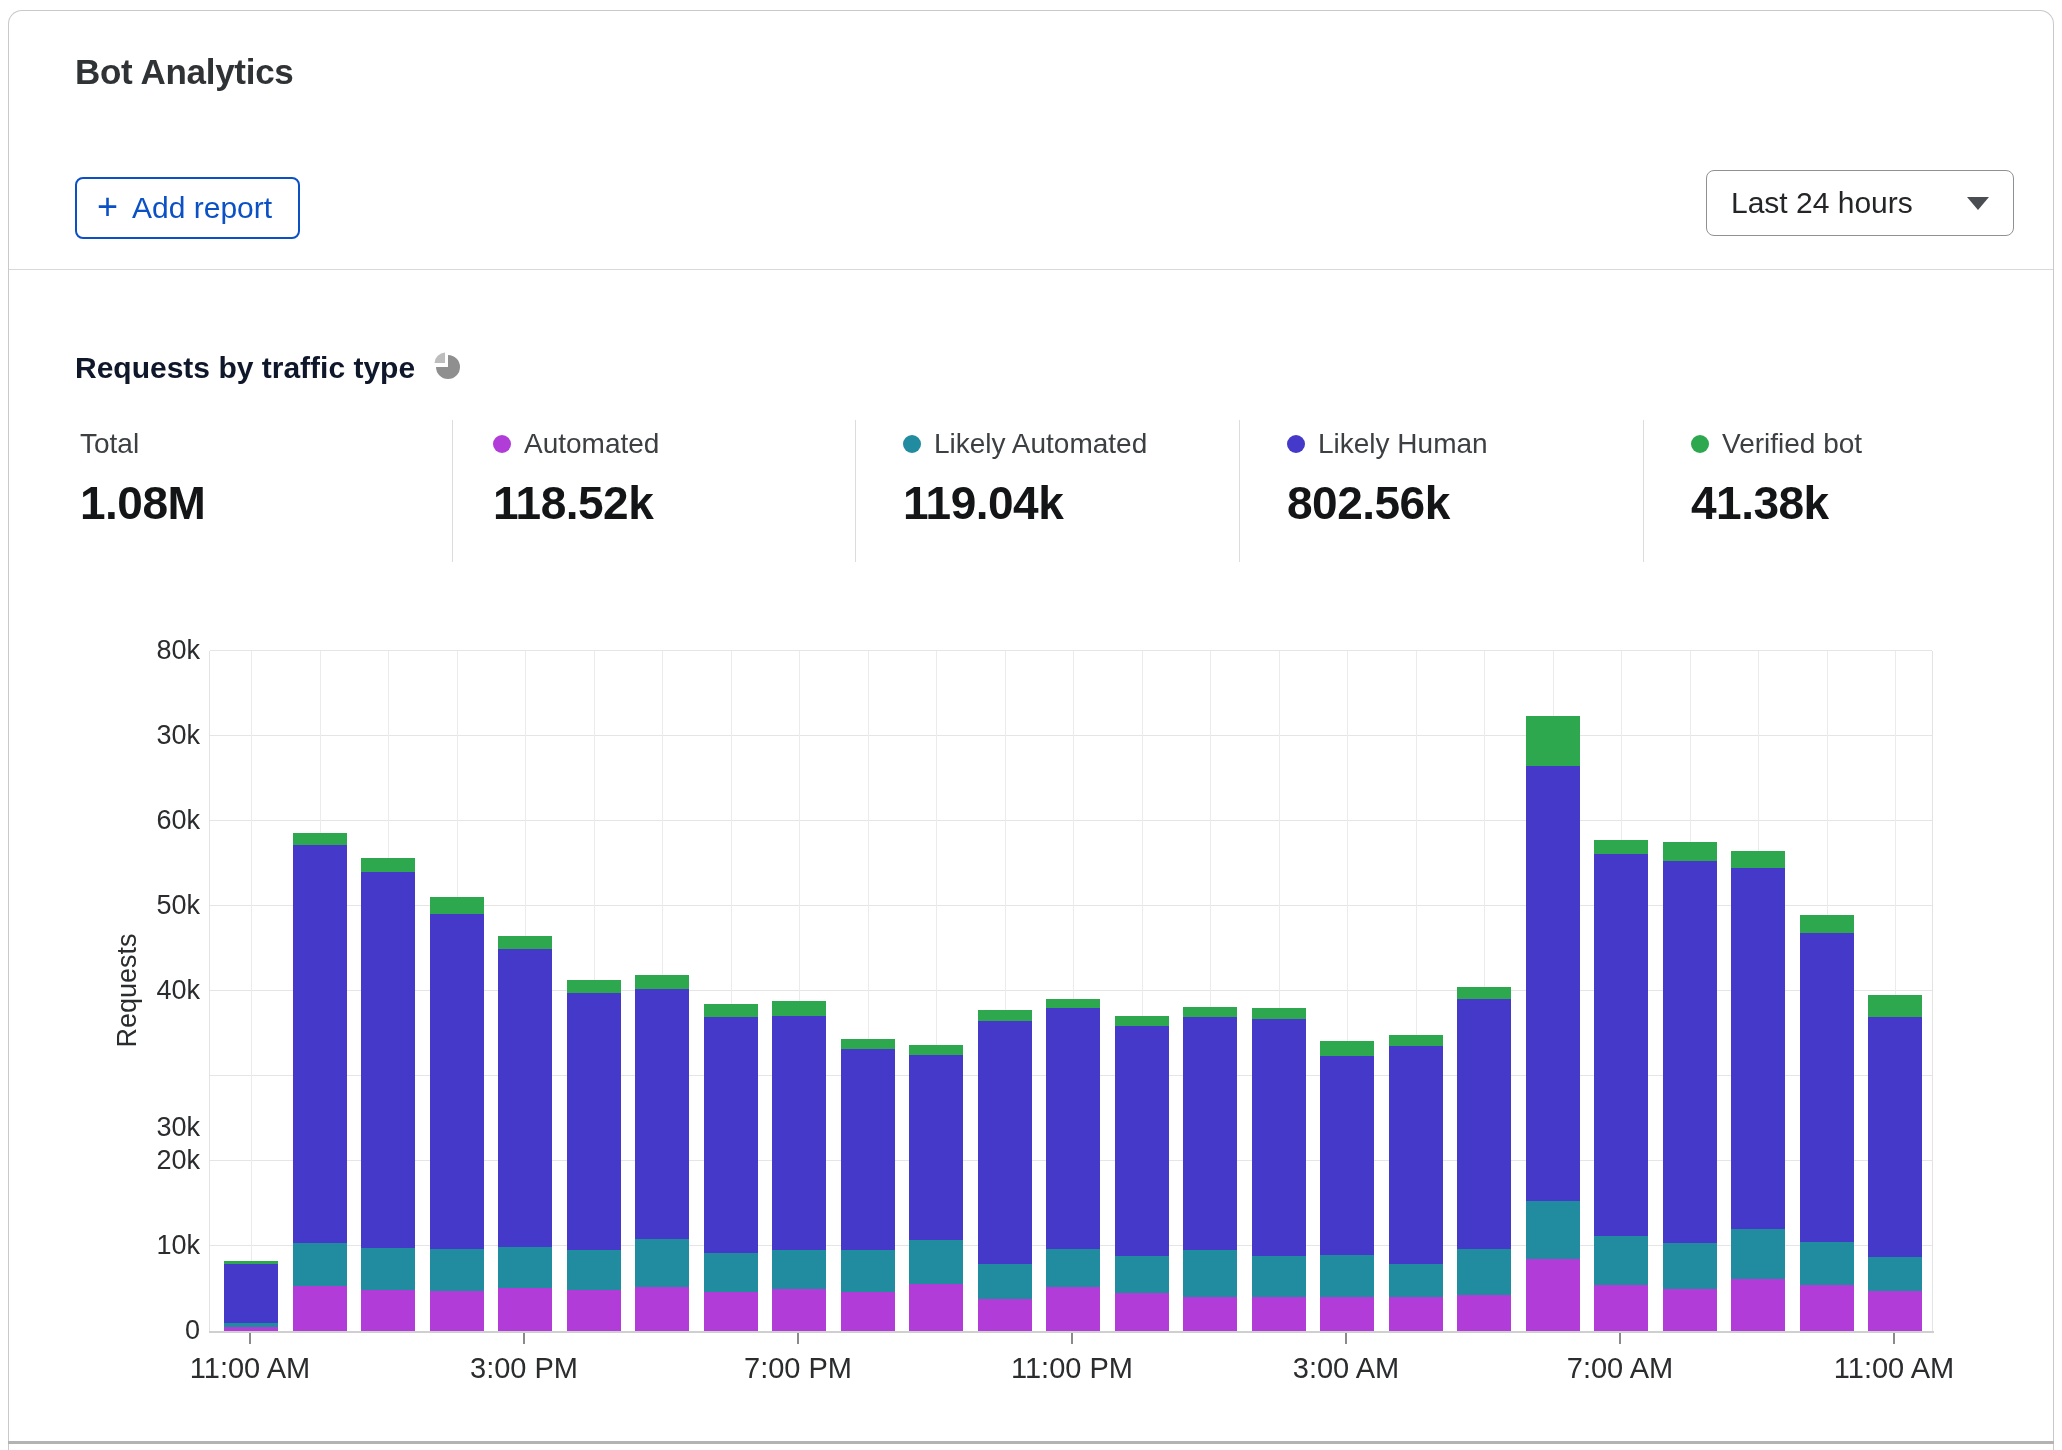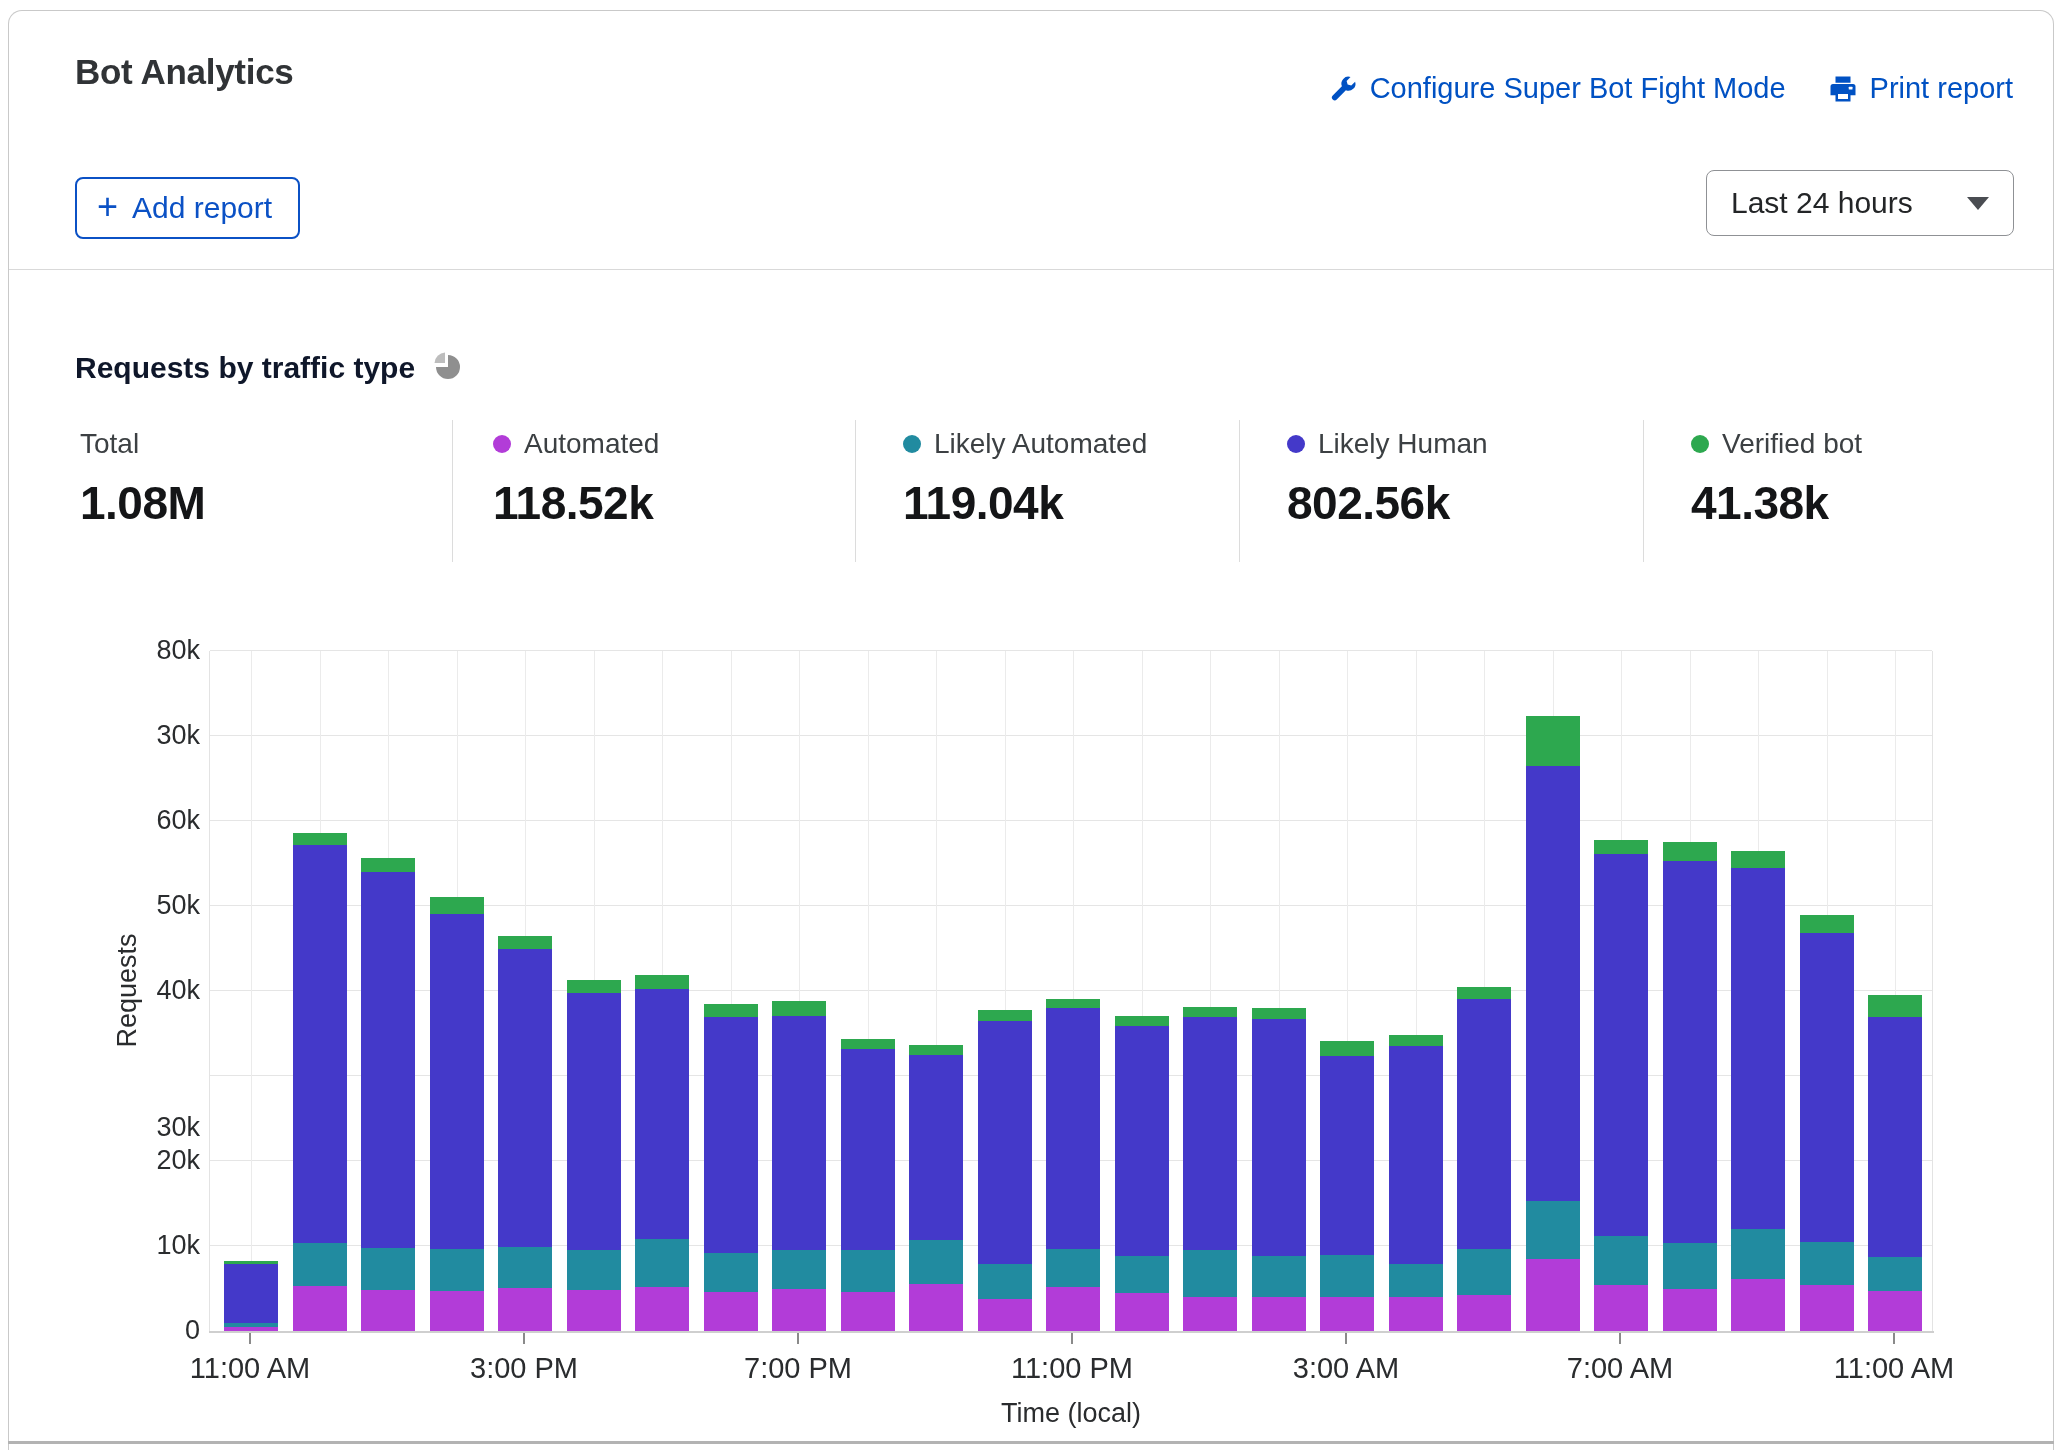--- a/index.html
+++ b/index.html
@@ -59,40 +59,20 @@
   #bottom-divider { left:8px; top:1441px; width:2046px; height:3px; background:#b3b3b3; }
 </style>
 </head>
 <body>
 
 <div id="page">
   <div id="card"></div>
 
   <div class="abs" id="page-title">Bot Analytics</div>
 
-  <div class="abs" id="header-links">
-    <div class="hlink">
-      <span>
-        <svg width="30" height="30" viewBox="0 0 24 24" fill="#0051c3">
-            <path d="M21.7 6.1a5.6 5.6 0 0 1-7.4 6.9L7 20.3a2.25 2.25 0 0 1-3.2-3.2l7.3-7.3A5.6 5.6 0 0 1 18 2.4l-3.1 3.1.8 2.9 2.9.8 3.1-3.1z"></path>
-          </svg>
-      </span>
-      <span>Configure Super Bot Fight Mode</span>
-    </div>
-    <div class="hlink">
-      <span>
-        <svg width="30" height="30" viewBox="0 0 24 24" fill="#0051c3">
-            <path d="M6 2h12v5H6z"></path>
-            <path d="M4 8h16a2 2 0 0 1 2 2v7h-4v5H6v-5H2v-7a2 2 0 0 1 2-2zm4 8v4h8v-4z"></path>
-            <rect x="16.6" y="10.2" width="3" height="2.2" rx="0.4" fill="#fff"></rect>
-          </svg>
-      </span>
-      <span>Print report</span>
-    </div>
-  </div>
 
   <div class="abs" id="add-filter-btn">
     <span class="plus">+</span>
     <span>Add report</span>
   </div>
 
   <div class="abs" id="time-range">
     <span class="val">Last 24 hours</span>
     <span class="chevron"></span>
   </div>
@@ -357,16 +337,15 @@
       <div class="xtick" style="left: 1071px;"></div>
       <div class="xlab" style="left: 1072px;">11:00 PM</div>
       <div class="xtick" style="left: 1345px;"></div>
       <div class="xlab" style="left: 1346px;">3:00 AM</div>
       <div class="xtick" style="left: 1619px;"></div>
       <div class="xlab" style="left: 1620px;">7:00 AM</div>
       <div class="xtick" style="left: 1893px;"></div>
       <div class="xlab" style="left: 1894px;">11:00 AM</div>
     </div>
   <div class="abs" id="ylabel">Requests</div>
-  <div class="abs" id="xlabel">Time (local)</div>
 
   <div class="abs" id="bottom-divider"></div>
 </div>
 
 </body></html>

